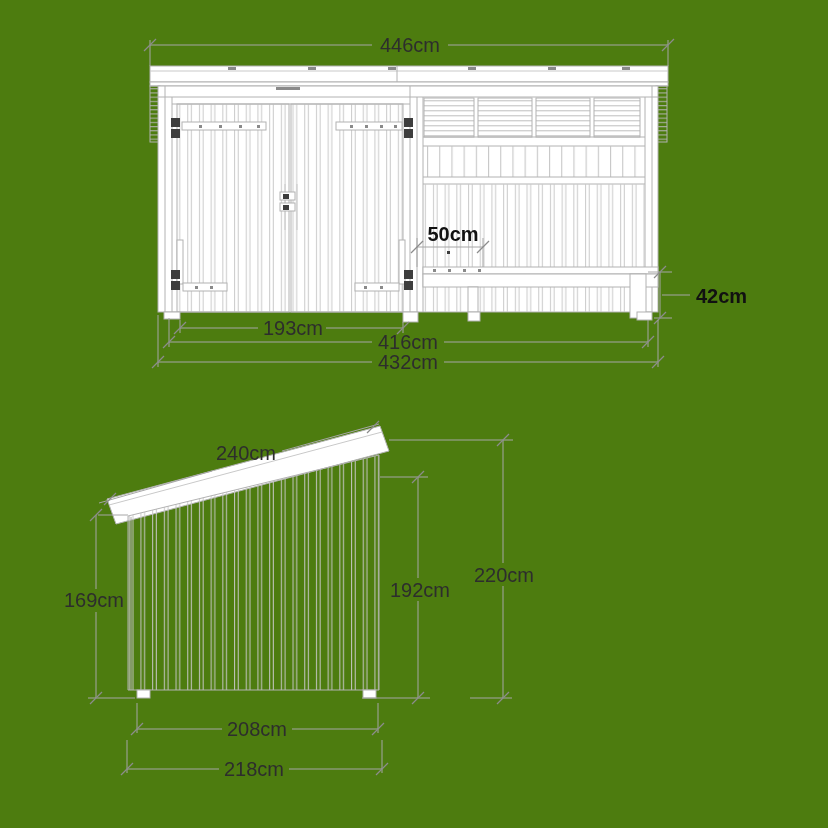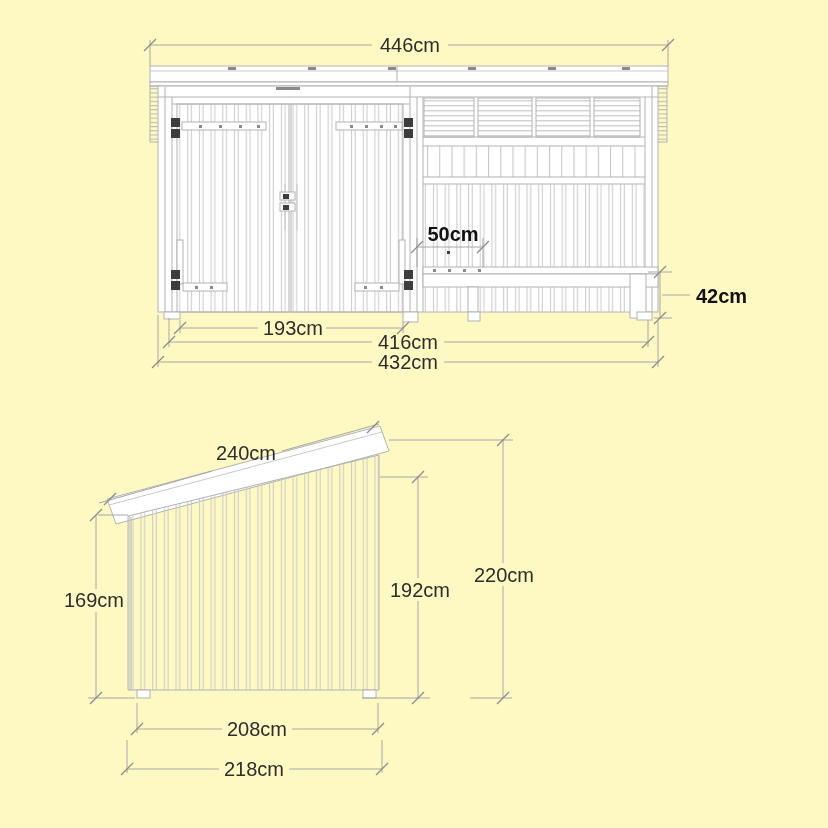--- a/index.html
+++ b/index.html
@@ -1,16 +1,16 @@
 <!DOCTYPE html>
 <html><head>
 <meta charset="utf-8">
 <style>
   html,body{margin:0;padding:0;background:#ffffff;}
-  .stage{position:relative;width:828px;height:828px;background:#fef9c3;overflow:hidden;}
+  .stage{position:relative;width:828px;height:828px;background:#4d7c0f;overflow:hidden;}
   svg{position:absolute;left:0;top:0;}
   .ln   {stroke:#b2b2b2;stroke-width:1;fill:none;}
   .lnt  {stroke:#c9c9c9;stroke-width:1;fill:none;}
   .fillw{fill:#ffffff;stroke:#b2b2b2;stroke-width:1;}
   .dim  {stroke:#a6a6a6;stroke-width:1;fill:none;}
   .tick {stroke:#8c8c8c;stroke-width:1.3;fill:none;}
   .hw   {fill:#3d3d3d;stroke:none;}
   .dot  {fill:#8a8a8a;stroke:none;}
   .txt  {font-family:"Liberation Sans",sans-serif;font-size:20px;fill:#2d2d2d;}
   .txtb {font-family:"Liberation Sans",sans-serif;font-size:20px;font-weight:bold;fill:#111111;}

